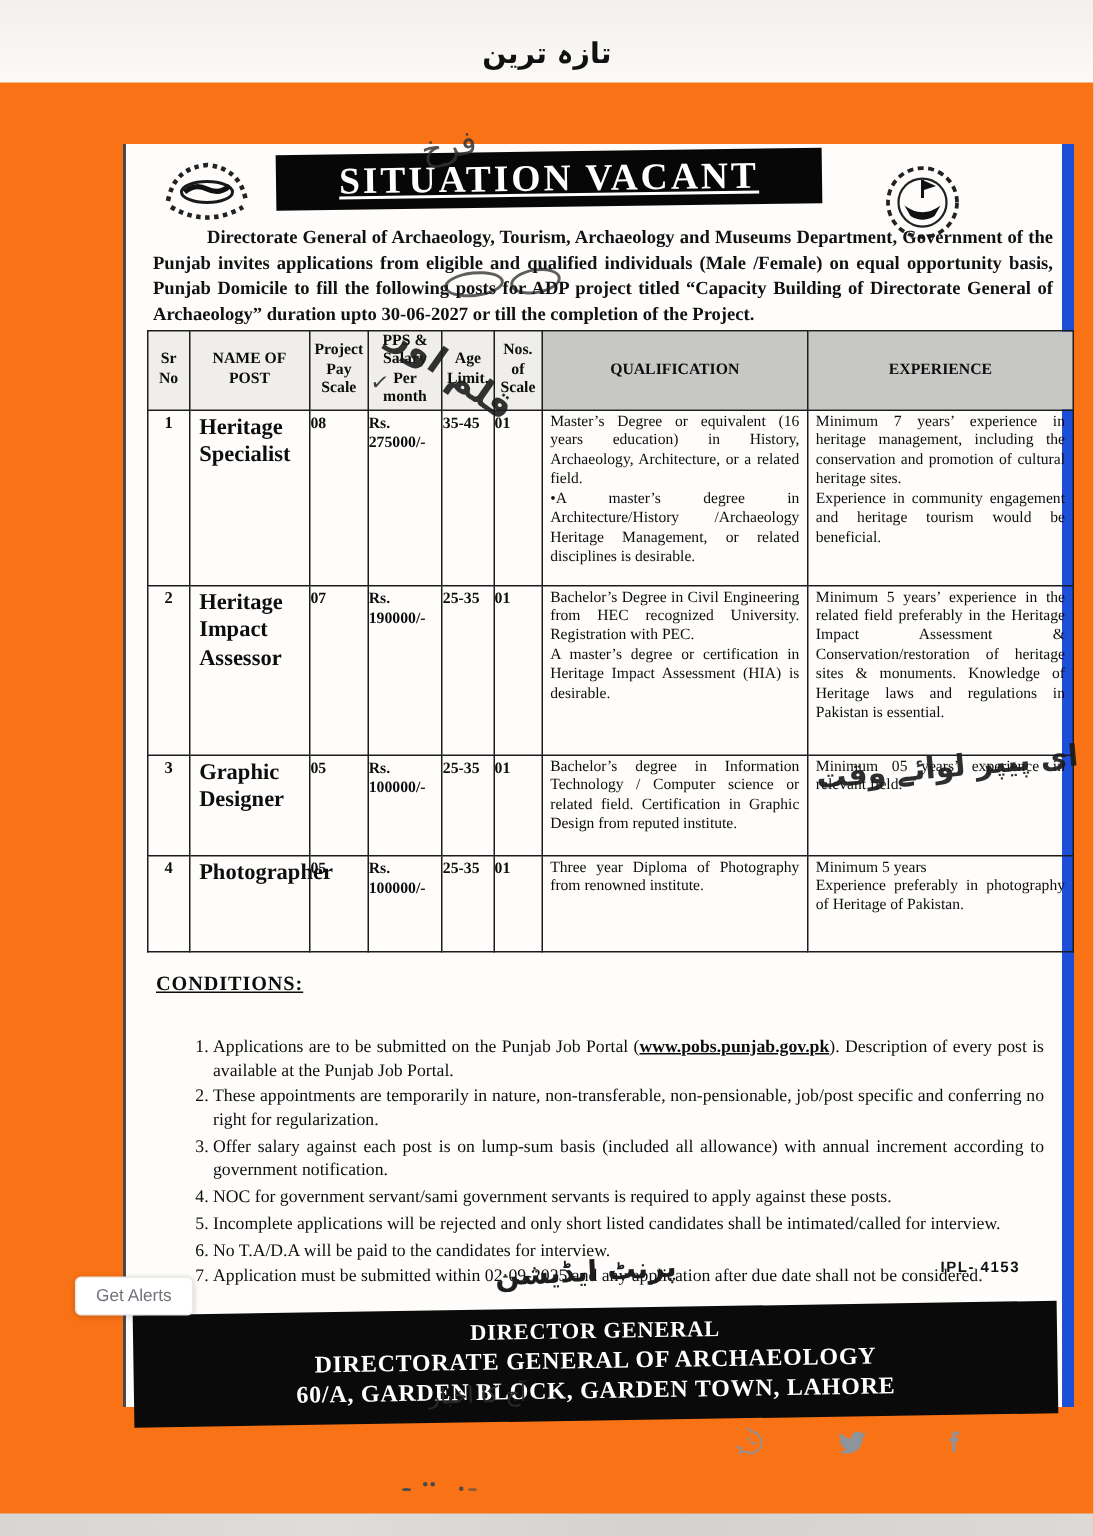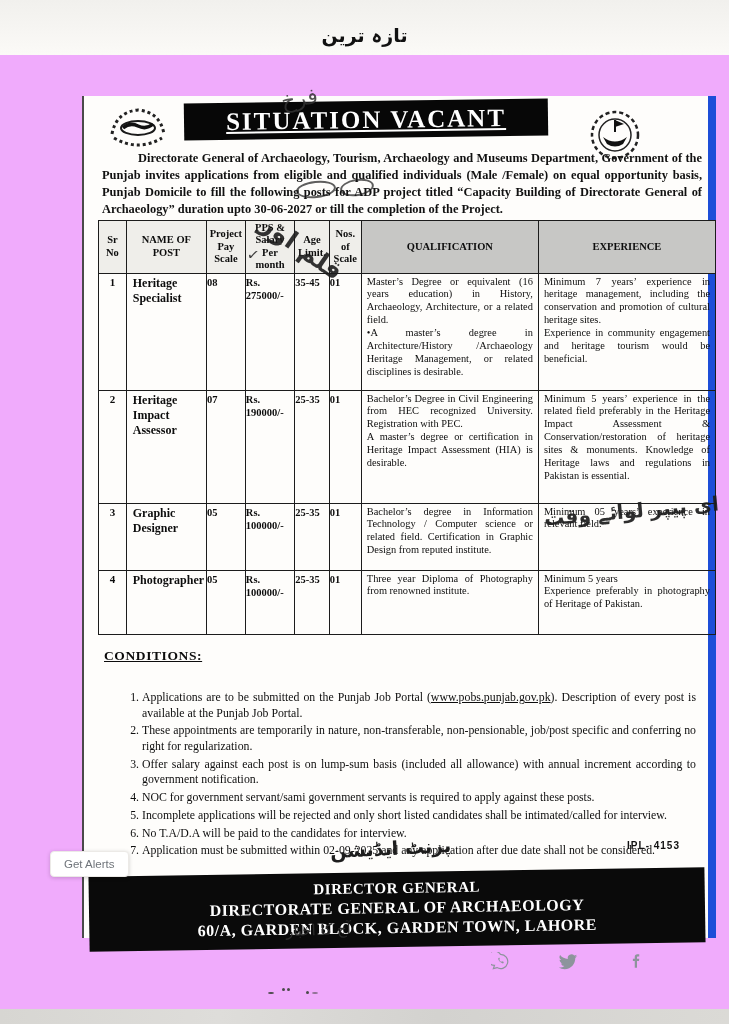--- a/index.html
+++ b/index.html
@@ -1,18 +1,18 @@
 <!DOCTYPE html>
 <html><head>
 <meta charset="utf-8">
 <style>
   * { margin:0; padding:0; box-sizing:border-box; }
   html,body { width:729px; height:1024px; }
   body { font-family:"Liberation Sans", sans-serif; }
-  #screen { position:relative; width:729px; height:1024px; background:#f0abfc; overflow:hidden; }
+  #screen { position:relative; width:729px; height:1024px; background:#f97316; overflow:hidden; }
 
   
   .top-strip { position:absolute; top:0; left:0; width:100%; height:55px;
     background:linear-gradient(#f1f0ed,#fbfaf7); }
   .urdu-latest { position:absolute; top:24px; left:0; width:100%; text-align:center;
     font-family:"DejaVu Sans", sans-serif; font-weight:bold; font-size:19px; color:#111; }
   .search-bar { position:absolute; top:55px; left:0; width:100%; height:40px;
     background:#fefefe; border-bottom:1px solid #e1e0dc; display:flex; align-items:center; }
   .search-bar .mag { margin-left:52px; display:flex; align-items:center; }
   .search-bar .vdiv { width:1px; height:30px; background:#d7d6d3; margin-left:24px; }
@@ -35,32 +35,32 @@
   .ad-intro { position:absolute; left:18px; top:54px; width:600px;
     font-weight:bold; font-size:12.4px; line-height:1.36; text-align:justify; text-indent:36px; color:#111; }
 
   .ad-table { position:absolute; left:14px; top:124px; width:618px;
     border-collapse:collapse; table-layout:fixed; }
   .ad-table th, .ad-table td { border:1.6px solid #1c1c1c; vertical-align:top; color:#0d0d0d; }
   .ad-table th { font-size:10.5px; line-height:1.18; text-align:center; vertical-align:middle;
     white-space:pre-line; height:48px; background:#efeeea; font-weight:bold; padding:1px; }
   .ad-table th.th-gray { background:#c7c7c5; }
   .c-sr { text-align:center; font-weight:bold; font-size:11px; padding-top:2px; }
-  .c-name { font-weight:bold; font-size:12px; line-height:1.25; padding:2px 2px 0 6px; white-space:pre-line; }
+  .c-name { font-weight:bold; font-size:15px; line-height:1.25; padding:2px 2px 0 6px; white-space:pre-line; }
   .c-mid { text-align:left; font-weight:bold; font-size:10.5px; line-height:1.25;
     padding-top:2px; white-space:pre-line; }
   .c-text { font-size:10.4px; line-height:1.24; text-align:justify; white-space:pre-line;
     padding:2px 5px 2px 5px; }
   .row-1 td { height:117px; } .row-2 td { height:113px; } .row-3 td { height:67px; } .row-4 td { height:64px; }
 
   .conditions { position:absolute; left:20px; top:552px; width:606px; color:#0d0d0d; z-index:2; }
   .conditions h3 { font-size:13.5px; text-decoration:underline; letter-spacing:.6px; margin-bottom:26px; }
   .conditions ol { margin-left:38px; margin-right:14px; font-size:11.8px; line-height:1.33; }
   .conditions li { margin-bottom:2px; text-align:justify; }
-  .portal-link { font-weight:normal; text-decoration:underline; color:#0d0d0d;margin-top:40px; }
+  .portal-link { font-weight:bold; text-decoration:underline; color:#0d0d0d;margin-top:40px; }
 
   .ipl { position:absolute; right:28px; top:744px; font-family:"Liberation Sans",sans-serif;
     font-weight:bold; font-size:10px; letter-spacing:1px; color:#111; z-index:2;text-align:center; }
 
   .footer-box { position:absolute; left:5px; top:776px; width:616px; padding:7px 0 9px;
     background:#0a0a0a; color:#fff; text-align:center; font-weight:bold;
     transform:rotate(-0.9deg); z-index:3; }
   .footer-box .l1 { font-size:15px; line-height:1.25; letter-spacing:.5px; }
   .footer-box .l2 { font-size:16px; line-height:1.25; letter-spacing:.5px; }
   .footer-box .l3 { font-size:16px; line-height:1.25; letter-spacing:.5px; }

